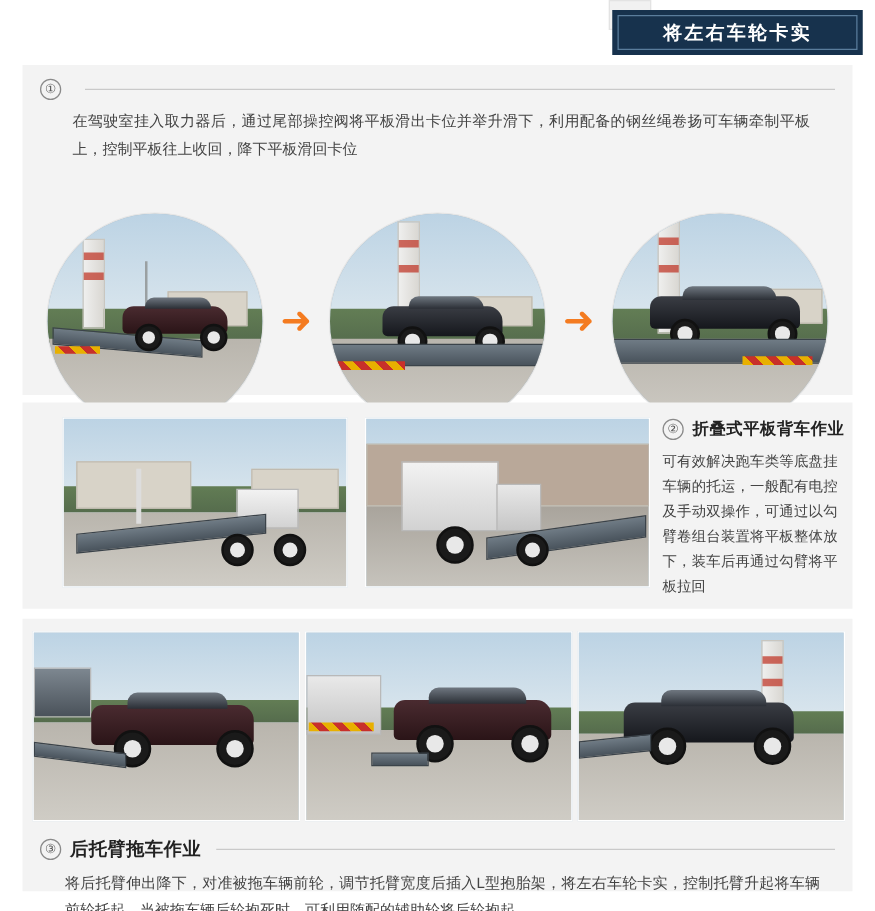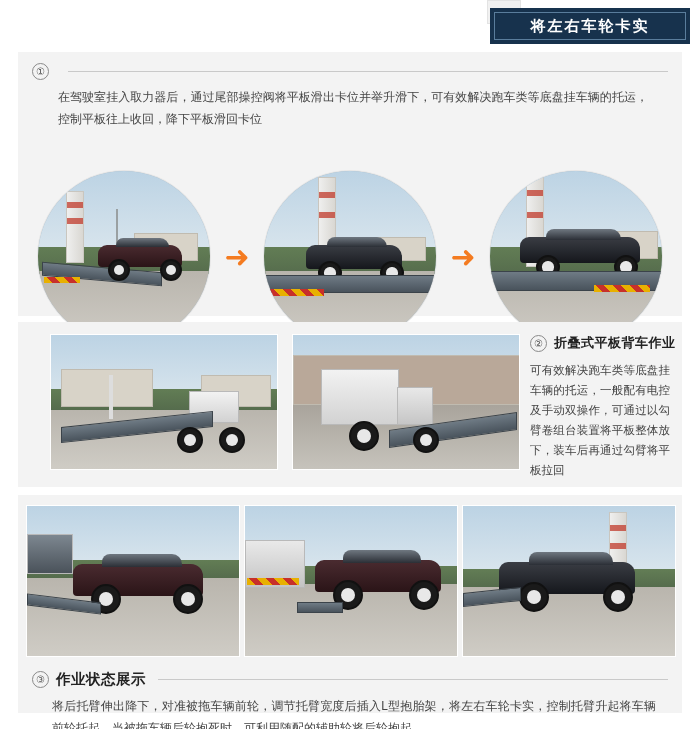--- a/index.html
+++ b/index.html
@@ -261,21 +261,21 @@
     <div class="inner">
       <span class="header-title">将左右车轮卡实</span>
     </div>
   </div>
 
   <div class="panel sec1">
     <div class="sec-head">
       <span class="num-circle">①</span>
       <span class="head-rule"></span>
     </div>
-    <div class="sec-desc">在驾驶室挂入取力器后，通过尾部操控阀将平板滑出卡位并举升滑下，可有效解决跑车类等底盘挂车辆的托运，控制平板往上收回，降下平板滑回卡位</div>
+    <div class="sec-desc">在驾驶室挂入取力器后，通过尾部操控阀将平板滑出卡位并举升滑下，利用配备的钢丝绳卷扬可车辆牵制平板上，控制平板往上收回，降下平板滑回卡位</div>
 
     <div class="circles-row">
 
       <div class="circle-photo">
         <div class="scene">
           <div class="sky"></div>
           <div class="treeline"></div>
           <div class="ground"></div>
           <div class="tower" style="left:28px; top:20px; height:70px;">
               <div class="band" style="top:10px;"></div>
@@ -425,19 +425,19 @@
             <div class="cab"></div>
           </div>
         <div class="wheel" style="left:56px; top:76px; width:26px; height:26px;"></div>
         <div class="wheel" style="left:140px; top:76px; width:26px; height:26px;"></div>
         <div class="flatbed" style="left:0px; top:84px; width:56px; height:12px; transform:skewY(-6deg);"></div>
       </div>
     </div>
 
     <div class="sec-head sec3-head">
       <span class="num-circle">③</span>
-      <span class="sec-title">作业状态展示</span>
+      <span class="sec-title">后托臂拖车作业</span>
       <span class="head-rule"></span>
     </div>
     <div class="sec3-desc">将后托臂伸出降下，对准被拖车辆前轮，调节托臂宽度后插入L型抱胎架，将左右车轮卡实，控制托臂升起将车辆前轮托起。当被拖车辆后轮抱死时，可利用随配的辅助轮将后轮抱起</div>
   </div>
 
 </div>
 
 </body></html>

